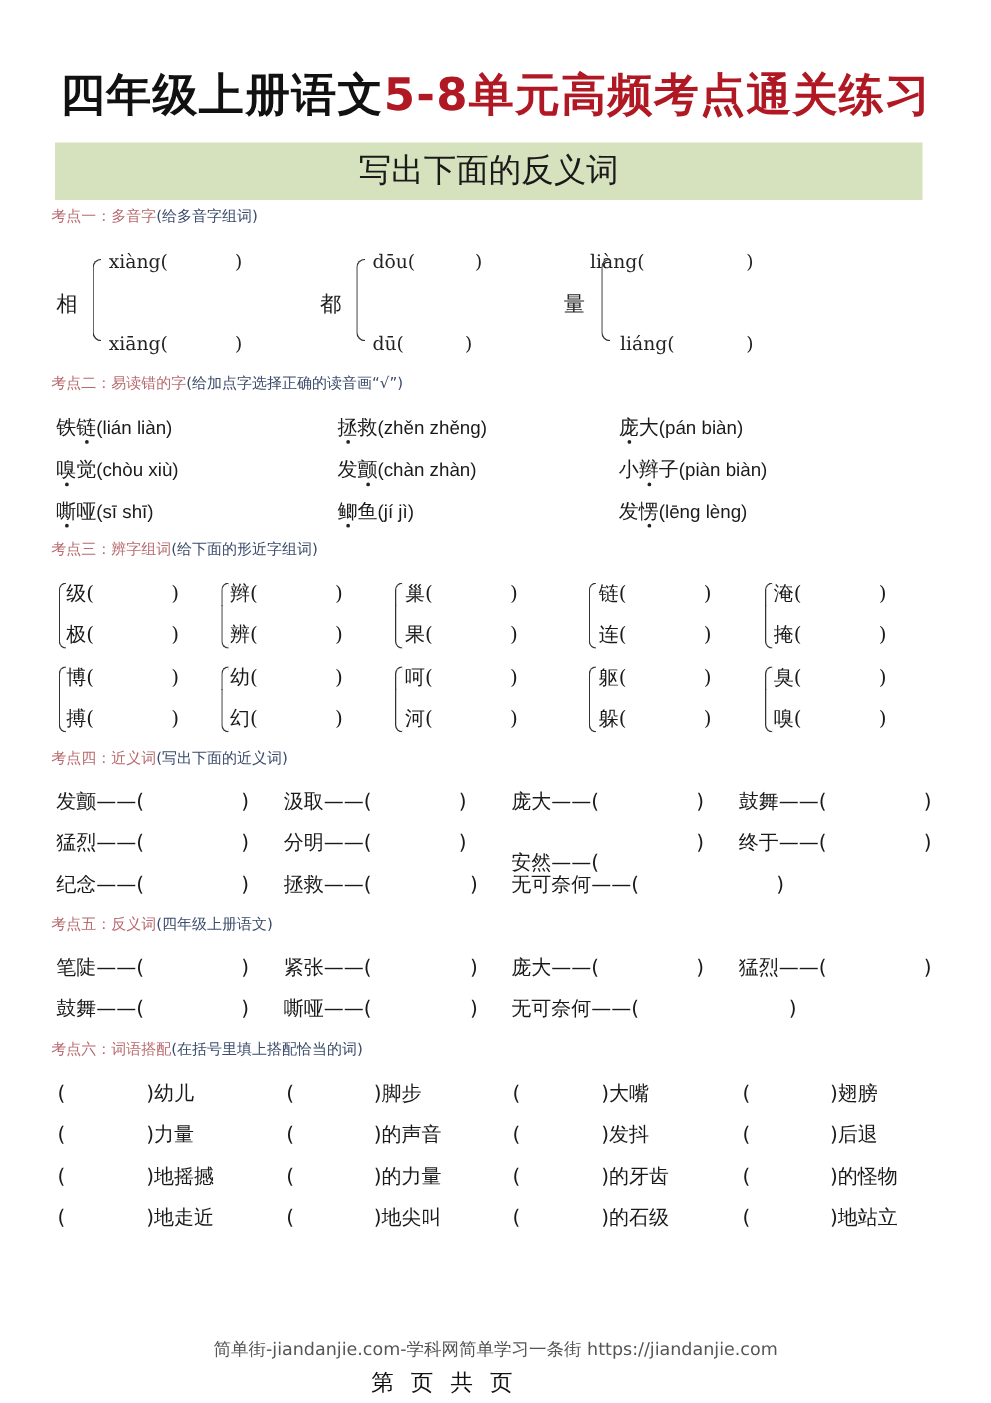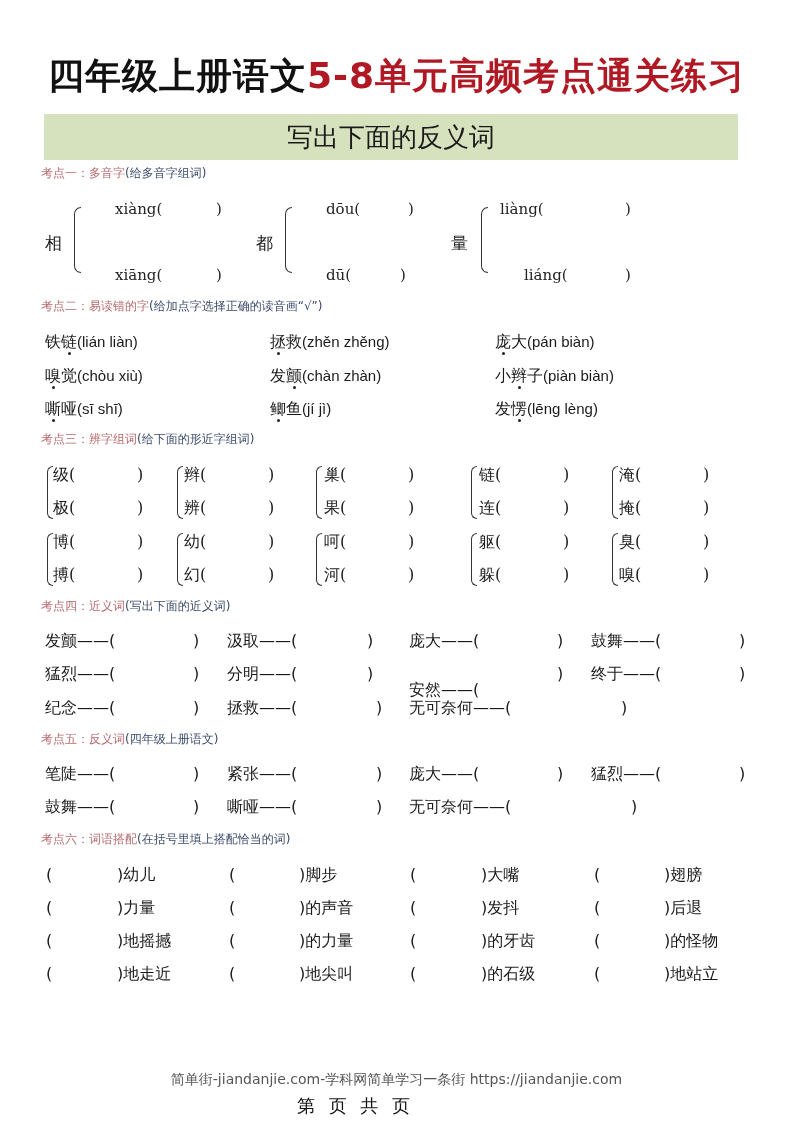--- a/index.html
+++ b/index.html
@@ -8,21 +8,21 @@
   .abs { position:absolute; white-space:nowrap; }
   .title { top:52px; left:0; width:793px; text-align:center; font-size:36px; font-weight:bold; letter-spacing:1px; }
   .title .black { color:#111111; }
   .title .red { color:#b01823; }
   .banner { left:44px; top:114px; width:694px; height:46px; background:#d6e2bd; text-align:center;
             font-family:"DejaVu Serif","Liberation Serif",serif; font-size:26px; line-height:46px; color:#1a1a1a; }
   .heading { left:30px; font-size:12px;margin-left:11px; }
   .heading .h-main { color:#b86a6e; }
   .heading .h-note { color:#3a4a6a; }
   .poly-char { font-size:17px; }
-  .pinyin { font-family:"DejaVu Serif","Liberation Serif",serif; font-size:15px; color:#222;margin-left:28px; }
+  .pinyin { font-family:"DejaVu Serif","Liberation Serif",serif; font-size:15px; color:#222; }
   .brace { position:absolute; border-left:1.3px solid #333; }
   .brace-top { border-top:1.3px solid #333; border-top-left-radius:7px; }
   .brace-bot { border-bottom:1.3px solid #333; border-bottom-left-radius:7px; }
   .item { font-size:16px; }
   .mono-pin { font-family:Liberation Sans, sans-serif; font-size:15px; }
   .dotted { position:relative; }
   .dotted::after { content:""; position:absolute; left:50%; bottom:-4px; width:3px; height:3px; margin-left:-1.5px; background:#222; border-radius:50%; }
   .sq { font-family:"DejaVu Serif","Liberation Serif",serif; font-size:16px; }
   .footer { left:0; width:793px; text-align:center; font-size:14px; color:#555; }
   .pageno { left:0; width:711px; text-align:center; font-size:18px; color:#111; letter-spacing:4px; }

